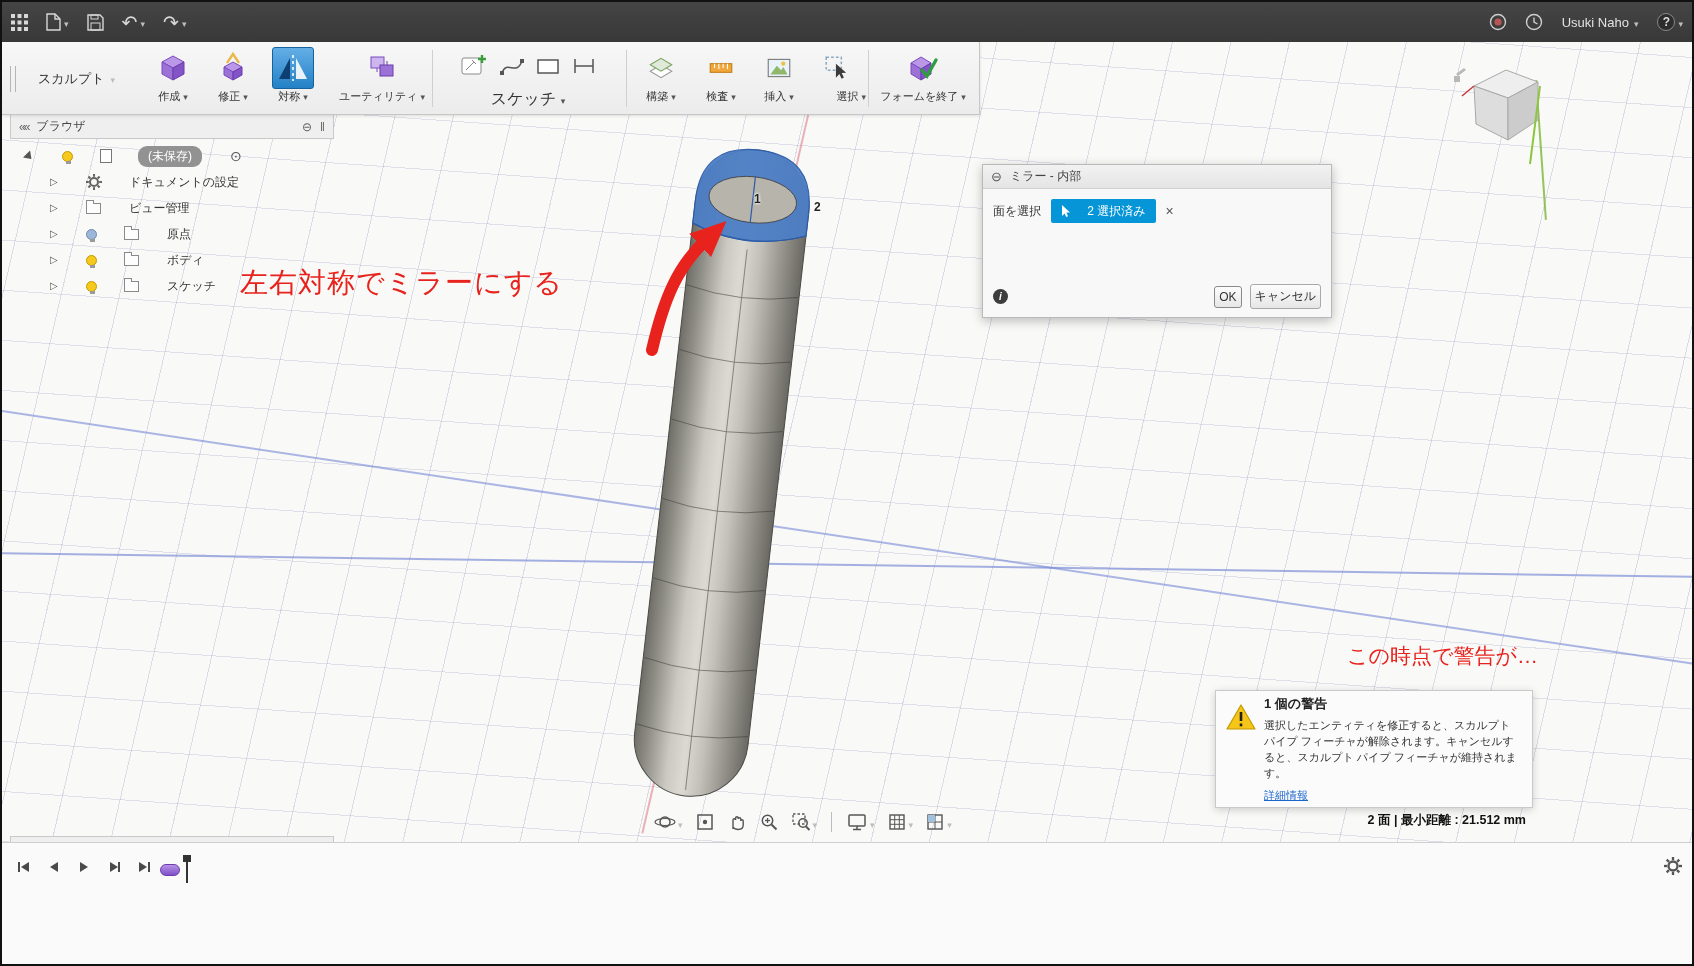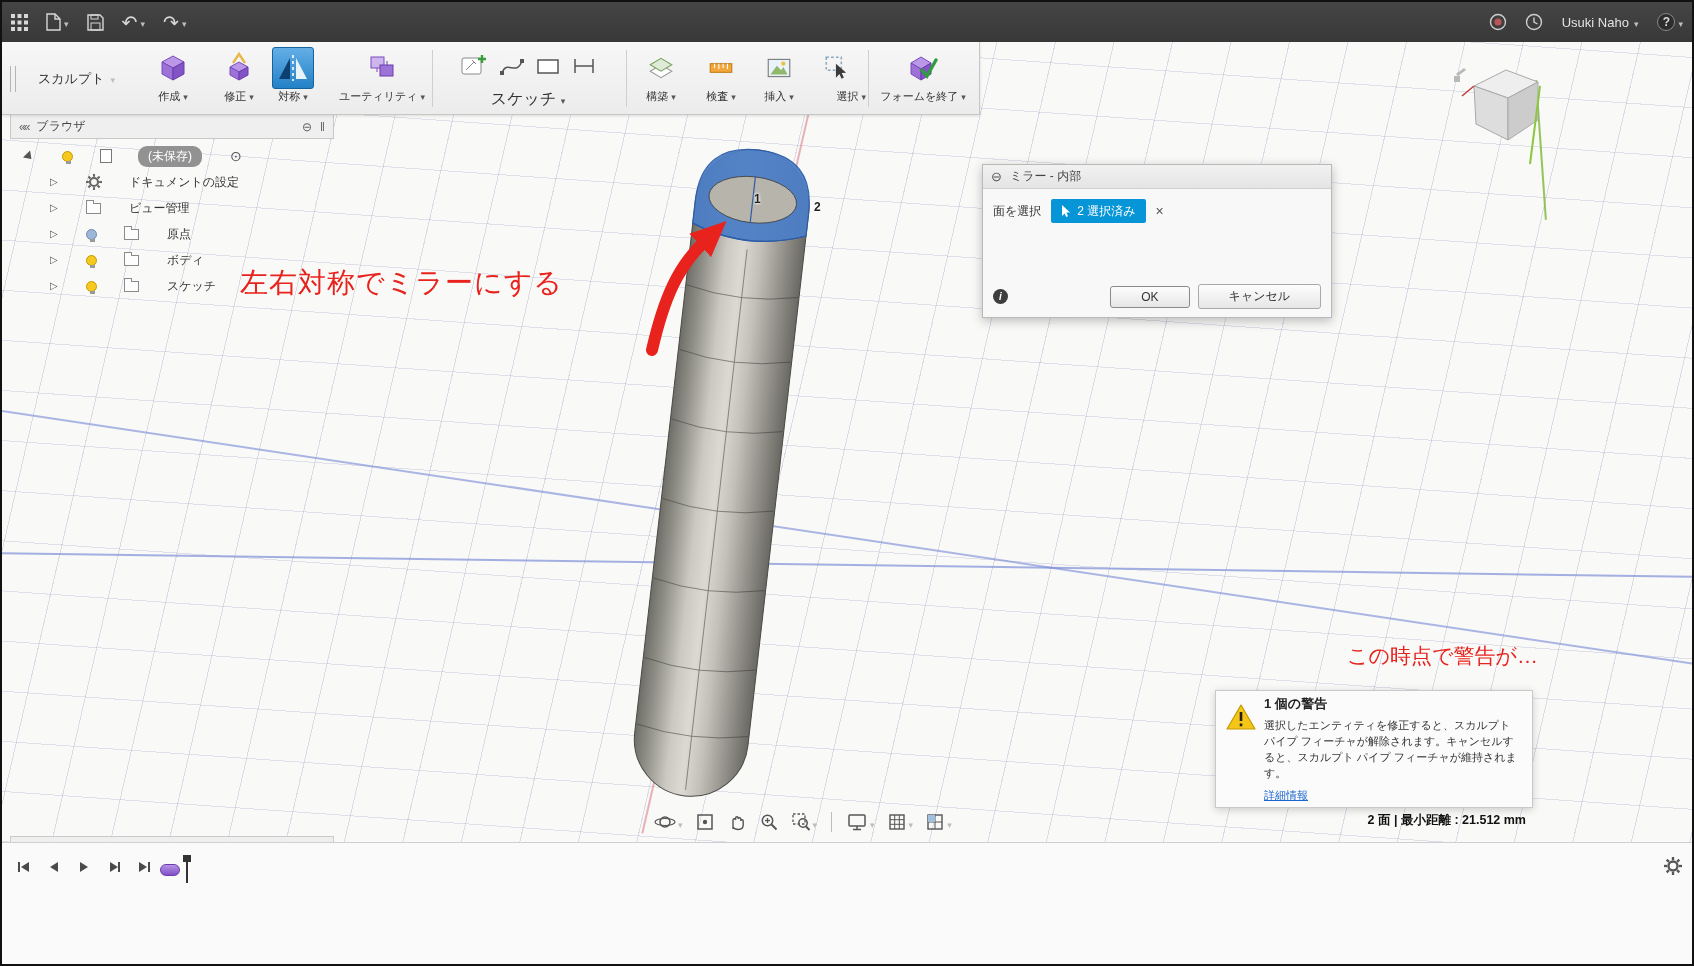--- a/index.html
+++ b/index.html
@@ -95,28 +95,28 @@
   .red-arrow { position:absolute; left:628px; top:156px; z-index:21; }
   
   .dialog { position:absolute; left:980px; top:122px; width:350px; height:154px;
     background:rgba(248,248,248,.97); border:1px solid #b9b9b9;
     box-shadow:0 3px 10px rgba(0,0,0,.25); z-index:35; font-size:12px; }
   .dialog-header { height:24px; background:linear-gradient(#f2f2f2,#e4e4e4); border-bottom:1px solid #cfcfcf;
     display:flex; align-items:center; gap:8px; padding:0 8px; color:#444; cursor:move; }
   .dlg-collapse { color:#555; font-size:13px; }
   .dialog-row { display:flex; align-items:center; gap:10px; padding:10px 10px 0 10px; }
   .chip { background:#0696d7; color:#fff; border-radius:2px; height:24px; display:flex; align-items:center;
-    gap:6px; padding:0 10px; font-size:12px; cursor:pointer; }
+    gap:16px; padding:0 10px; font-size:12px; cursor:pointer; }
   .chip svg { display:block; }
   .dlg-x { color:#555; font-size:14px; cursor:pointer; }
   .dialog-footer { position:absolute; left:0; right:0; bottom:8px; display:flex; align-items:center; padding:0 10px; }
   .info-circle { width:15px; height:15px; border-radius:50%; background:#3d3d3d; color:#fff;
     font-size:10px; font-style:italic; font-weight:bold; text-align:center; line-height:15px; }
   .btn { background:linear-gradient(#fdfdfd,#e6e6e6); border:1px solid #a9a9a9; border-radius:3px;
-    font-size:12px; color:#333; padding:3px 30px; cursor:pointer; }
+    font-size:12px; color:#333; padding:3px 4px; cursor:pointer; }
   .btn-ok { margin-left:auto; margin-right:8px; border-color:#8a8a8a; }
   
   .warn-panel { position:absolute; left:1213px; top:648px; width:318px; height:118px;
     background:#fbfbfb; border:1px solid #c9c9c9; box-shadow:0 2px 8px rgba(0,0,0,.18);
     z-index:34; padding:4px 12px 8px 48px; }
   .warn-tri { position:absolute; left:10px; top:12px; }
   .warn-title { font-size:13px; font-weight:bold; color:#222; margin-bottom:5px; }
   .warn-body { font-size:11px; line-height:1.45; color:#333; }
   .warn-link { display:inline-block; margin-top:6px; font-size:11px; color:#1a66cc; text-decoration:underline; cursor:pointer; }
   
@@ -279,21 +279,21 @@
         <div class="t-ico">
           <svg width="34" height="34" viewBox="0 0 34 34">
             <polygon points="6,11 17,5 28,11 17,17" fill="#bb97e8" stroke="#7a4bbf"></polygon>
             <polygon points="6,11 17,17 17,29 6,23" fill="#9d72d6" stroke="#7a4bbf"></polygon>
             <polygon points="17,17 28,11 28,23 17,29" fill="#8254c6" stroke="#6a3cae"></polygon>
           </svg>
         </div>
         <div class="t-lbl"><span>作成</span> <span class="caret"></span></div>
       </div>
 
-      <div class="tool" style="left:208px;text-align:center;">
+      <div class="tool" style="left:202px;text-align:center;">
         <div class="t-ico">
           <svg width="34" height="34" viewBox="0 0 34 34">
             <polygon points="8,16 17,11 26,16 17,21" fill="#bb97e8" stroke="#7a4bbf"></polygon>
             <polygon points="8,16 17,21 17,29 8,24" fill="#9d72d6" stroke="#7a4bbf"></polygon>
             <polygon points="17,21 26,16 26,24 17,29" fill="#8254c6" stroke="#6a3cae"></polygon>
             <path d="M11,12 L17,3 L23,12" fill="none" stroke="#e8b84b" stroke-width="2.4"></path>
           </svg>
         </div>
         <div class="t-lbl"><span>修正</span> <span class="caret"></span></div>
       </div>

